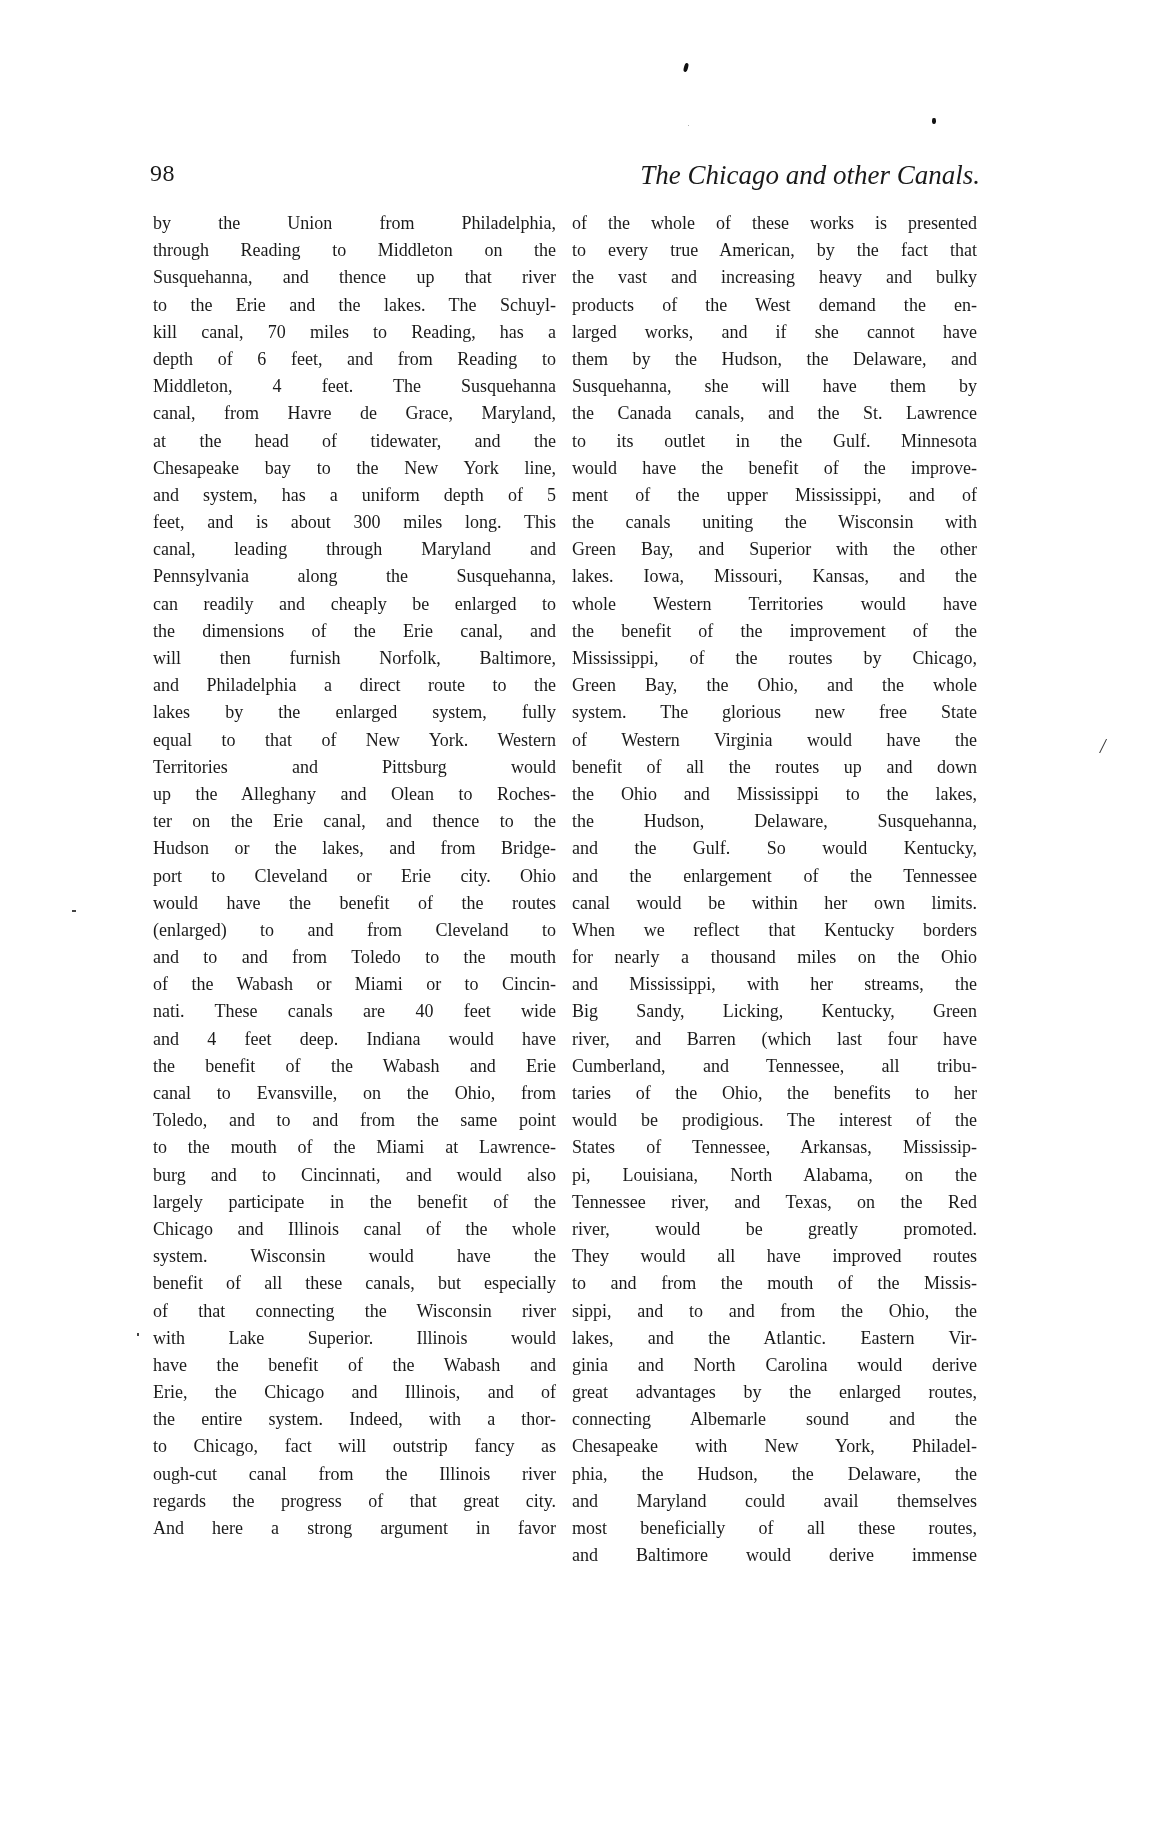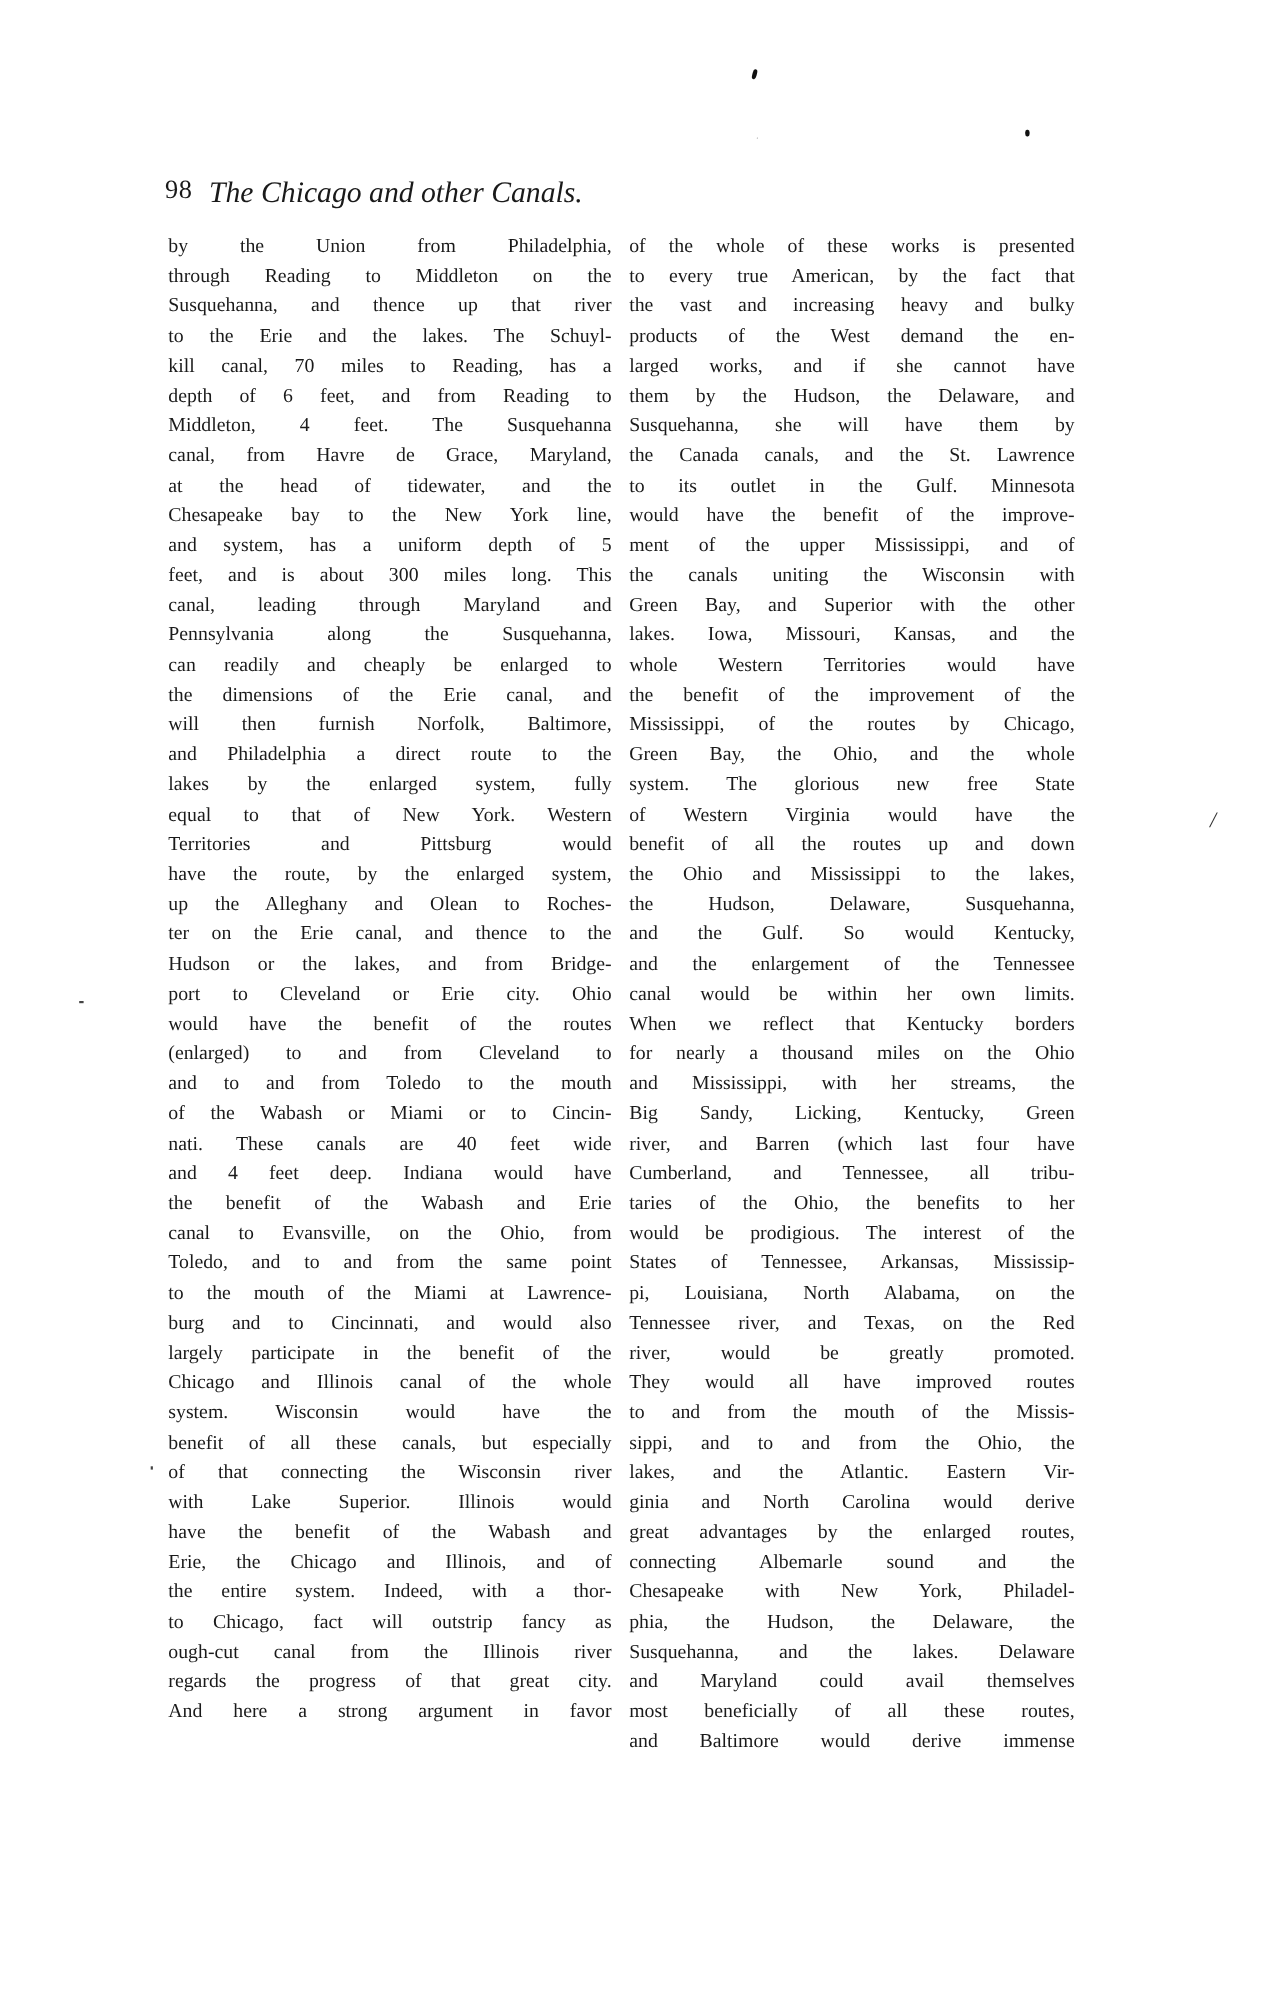--- a/index.html
+++ b/index.html
@@ -1,21 +1,21 @@
 <!DOCTYPE html>
 <html><head>
   <meta charset="utf-8">
   <style>
     html, body { margin: 0; padding: 0; background: #ffffff; }
     body { width: 1152px; height: 1825px; position: relative; overflow: hidden;
       font-family: "Liberation Serif", "DejaVu Serif", serif; color: #1a1a1a; }
     .page { position: absolute; left: 0; top: 0; width: 1152px; height: 1825px; }
     .header { position: absolute; top: 160px; left: 150px; width: 830px; height: 40px; }
     .page-number { position: absolute; left: 0; top: 0; font-size: 24px; font-weight: normal; letter-spacing: 0.5px; }
-    .running-title { position: absolute; left: 0; right: 0; top: 0; text-align: left; font-size: 27px; font-style: italic; padding-left: 40px; }
+    .running-title { position: absolute; left: 0; right: 0; top: 0; text-align: right; font-size: 27px; font-style: italic; padding-left: 40px; }
     .col { position: absolute; top: 210px; font-size: 18px; line-height: 27.2px; text-align: justify; }
     .col.left { left: 153px; width: 403px; }
     .col.right { left: 572px; width: 405px; }
     .line { display: block; white-space: nowrap; text-align: justify; text-align-last: justify; height: 27.2px; }
     .speck { position: absolute; background: #111; border-radius: 40%; }
     .speck.s1 { left: 684px; top: 63px; width: 4px; height: 9px; transform: rotate(15deg); }
     .speck.s2 { left: 932px; top: 118px; width: 4px; height: 6px; }
     .speck.s3 { left: 688px; top: 125px; width: 1px; height: 1px; background:#888; }
     .margin-mark { position: absolute; left: 1100px; top: 735px; font-size: 20px; font-style: italic; color: #333; }
     .dash-mark { position: absolute; left: 72px; top: 910px; width: 4px; height: 2px; background: #444; }
@@ -52,21 +52,20 @@
       <span class="line">feet, and is about 300 miles long. This</span>
       <span class="line">canal, leading through Maryland and</span>
       <span class="line">Pennsylvania along the Susquehanna,</span>
       <span class="line">can readily and cheaply be enlarged to</span>
       <span class="line">the dimensions of the Erie canal, and</span>
       <span class="line">will then furnish Norfolk, Baltimore,</span>
       <span class="line">and Philadelphia a direct route to the</span>
       <span class="line">lakes by the enlarged system, fully</span>
       <span class="line">equal to that of New York. Western</span>
       <span class="line">Territories and Pittsburg would</span>
-      <span class="line">have the route, by the enlarged system,</span>
       <span class="line">up the Alleghany and Olean to Roches-</span>
       <span class="line">ter on the Erie canal, and thence to the</span>
       <span class="line">Hudson or the lakes, and from Bridge-</span>
       <span class="line">port to Cleveland or Erie city. Ohio</span>
       <span class="line">would have the benefit of the routes</span>
       <span class="line">(enlarged) to and from Cleveland to</span>
       <span class="line">and to and from Toledo to the mouth</span>
       <span class="line">of the Wabash or Miami or to Cincin-</span>
       <span class="line">nati. These canals are 40 feet wide</span>
       <span class="line">and 4 feet deep. Indiana would have</span>
@@ -130,18 +129,17 @@
       <span class="line">river, would be greatly promoted.</span>
       <span class="line">They would all have improved routes</span>
       <span class="line">to and from the mouth of the Missis-</span>
       <span class="line">sippi, and to and from the Ohio, the</span>
       <span class="line">lakes, and the Atlantic. Eastern Vir-</span>
       <span class="line">ginia and North Carolina would derive</span>
       <span class="line">great advantages by the enlarged routes,</span>
       <span class="line">connecting Albemarle sound and the</span>
       <span class="line">Chesapeake with New York, Philadel-</span>
       <span class="line">phia, the Hudson, the Delaware, the</span>
-      <span class="line">Susquehanna, and the lakes. Delaware</span>
       <span class="line">and Maryland could avail themselves</span>
       <span class="line">most beneficially of all these routes,</span>
       <span class="line">and Baltimore would derive immense</span>
     </div>
 </div>
 
 </body></html>

